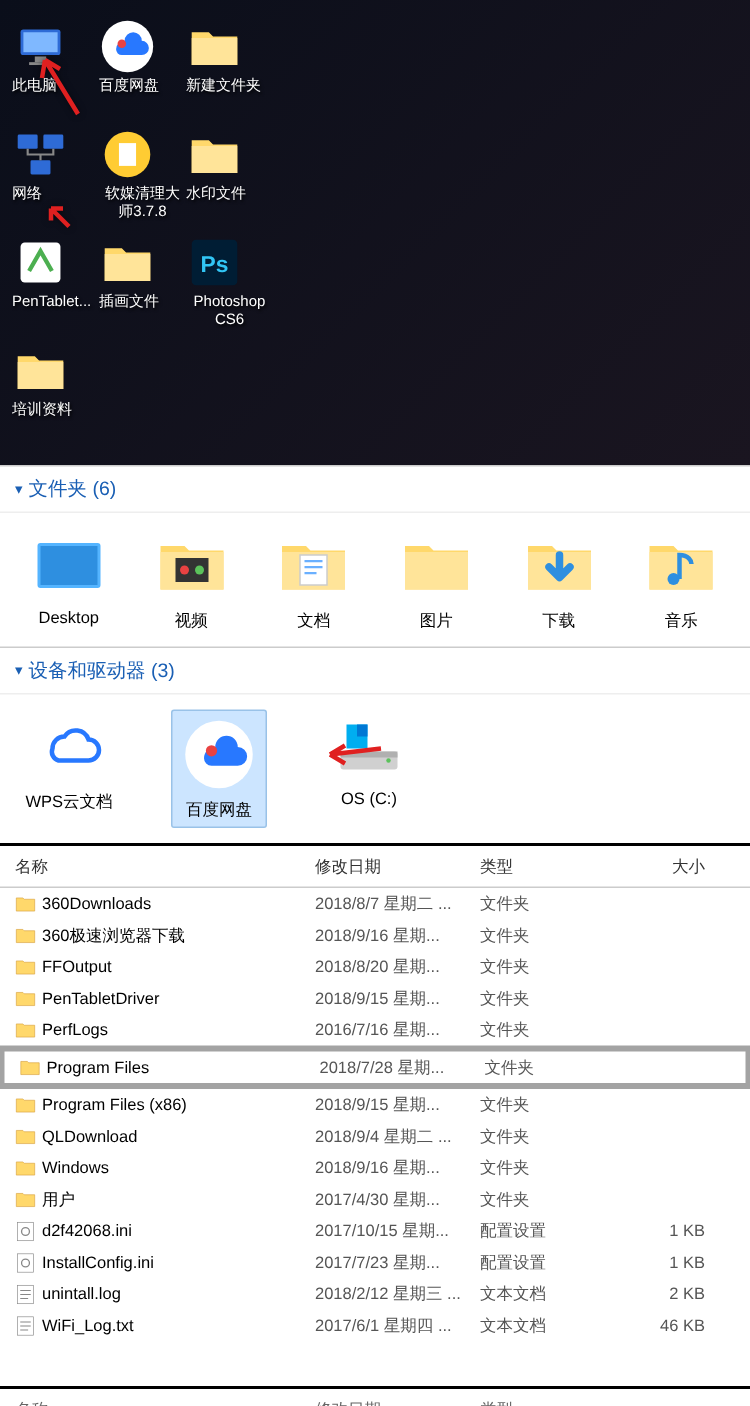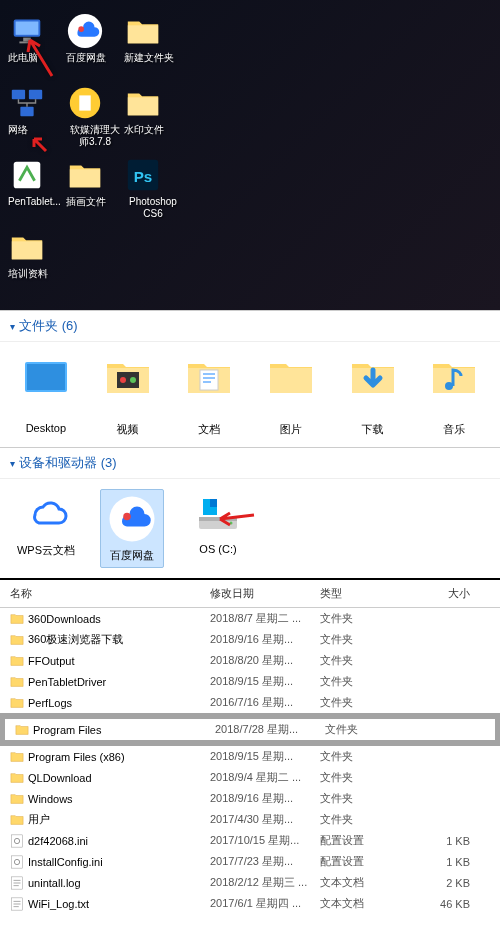--- a/index.html
+++ b/index.html
@@ -13,38 +13,38 @@
 .arrow-red{position:absolute;width:50px;height:50px}
 .arrow-red svg{filter:drop-shadow(0 0 2px rgba(0,0,0,0.5))}
 
 
 .panel{background:#fff;border-top:1px solid #ccc}
 .phead{color:#1a5fb4;font-size:13px;padding:6px 10px;display:flex;align-items:center;cursor:pointer;border-bottom:1px solid #eee}
 .phead .chev{margin-right:4px;font-size:10px}
 .fgrid{display:flex;padding:10px 20px;gap:30px}
 .fitem{display:flex;flex-direction:column;align-items:center;width:60px;cursor:pointer}
 .fitem .ficon{width:50px;height:50px;display:flex;align-items:center;justify-content:center}
-.fitem .flabel{font-size:11px;margin-top:20px}
-
-
-.dgrid{display:flex;padding:10px 14px;gap:22px;position:relative}
+.fitem .flabel{font-size:11px;margin-top:4px}
+
+
+.dgrid{display:flex;padding:10px 14px;gap:36px;position:relative}
 .ditem{display:flex;flex-direction:column;align-items:center;width:64px;cursor:pointer}
 .ditem.sel{background:#cce5ff;border:1px solid #99c2e8;border-radius:2px;padding:4px 0}
 .ditem .dicon2{width:50px;height:50px;display:flex;align-items:center;justify-content:center}
 .ditem .dlabel{font-size:11px;text-align:center;margin-top:4px}
 
 
 .flist{background:#fff;border-top:2px solid #000;font-size:11px}
 .fhead{display:flex;padding:6px 10px;border-bottom:1px solid #ccc;color:#333}
 .fhead .c1{width:200px}
 .fhead .c2{width:110px}
 .fhead .c3{width:80px}
 .fhead .c4{width:70px;text-align:right}
 .frow{display:flex;padding:3px 10px;align-items:center;cursor:pointer}
-.frow.hl{border:6px solid #a3a3a3;margin:0 -1px}
+.frow.hl{border:4px solid #a3a3a3;margin:0 -1px}
 .frow .c1{width:200px;display:flex;align-items:center;gap:4px}
 .frow .c2{width:110px;color:#555}
 .frow .c3{width:80px;color:#555}
 .frow .c4{width:70px;text-align:right;color:#555}
 .ficon2{width:14px;height:14px;display:inline-block}
 
 
 .bottom{border-top:2px solid #000;margin-top:30px}
 .bhead{display:flex;padding:6px 10px;border-bottom:1px solid #ccc;color:#666;font-size:11px}
 </style>

